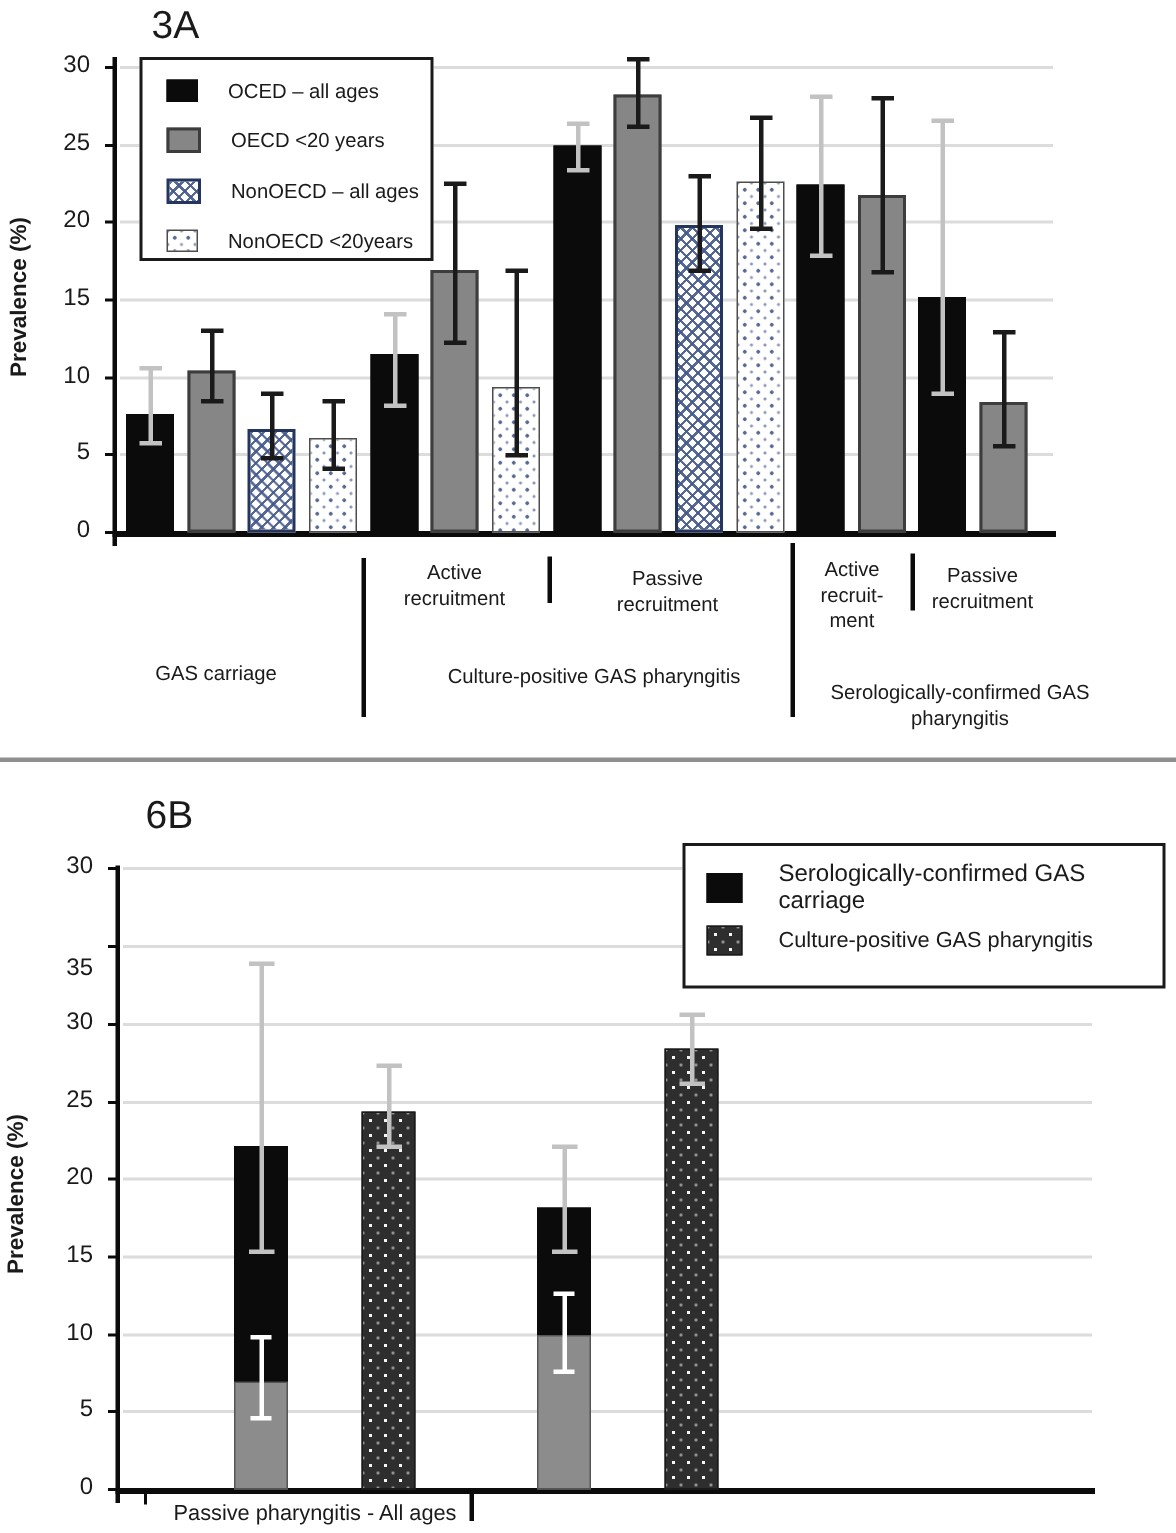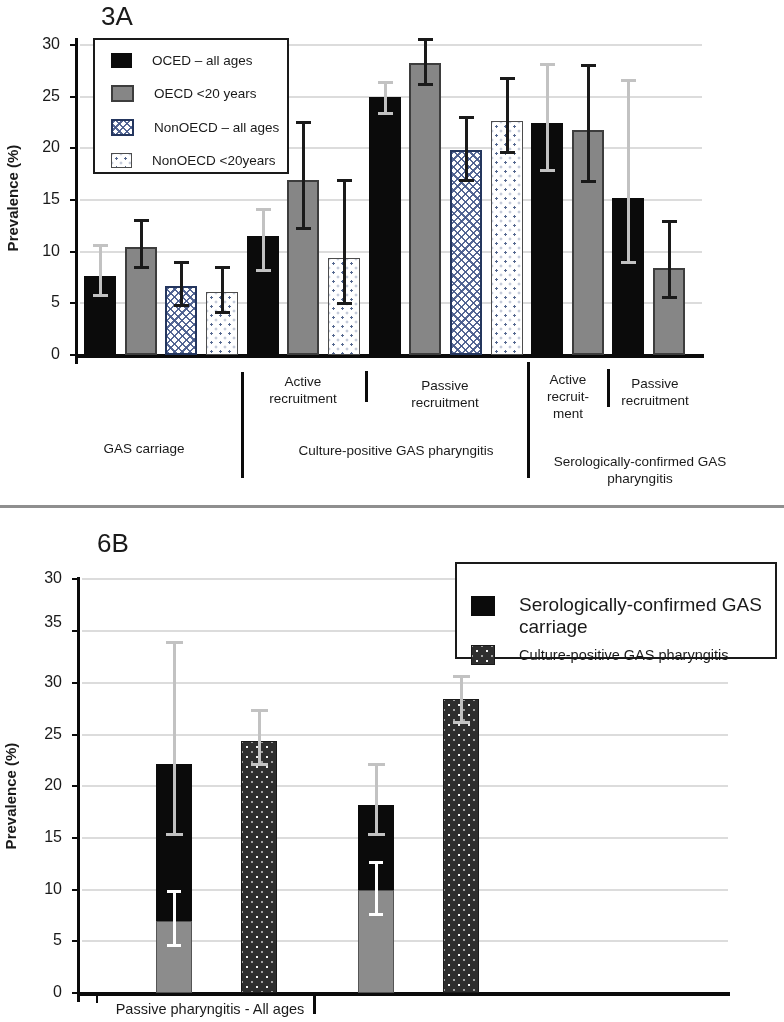--- a/index.html
+++ b/index.html
@@ -191,21 +191,21 @@
       <div class="yticklab" style="left: 22px; top: 359.6px;">10</div>
       <div class="ytick" style="left: 72px; top: 316.9px; width: 8px; height: 2px;"></div>
       <div class="yticklab" style="left: 22px; top: 307.9px;">15</div>
       <div class="ytick" style="left: 72px; top: 265.2px; width: 8px; height: 2px;"></div>
       <div class="yticklab" style="left: 22px; top: 256.2px;">20</div>
       <div class="ytick" style="left: 72px; top: 213.5px; width: 8px; height: 2px;"></div>
       <div class="yticklab" style="left: 22px; top: 204.5px;">25</div>
       <div class="ytick" style="left: 72px; top: 161.8px; width: 8px; height: 2px;"></div>
       <div class="yticklab" style="left: 22px; top: 152.8px;">30</div>
       <div class="ytick" style="left: 72px; top: 110.1px; width: 8px; height: 2px;"></div>
-      <div class="yticklab" style="left: 22px; top: 93px;">35</div>
+      <div class="yticklab" style="left: 22px; top: 117px;">35</div>
       <div class="ytick" style="left: 72px; top: 58.4px; width: 8px; height: 2px;"></div>
       <div class="yticklab" style="left: 22px; top: 49.4px;">30</div>
       <div class="yaxis" style="left: 77px; top: 57px; width: 3px; height: 425px;"></div>
       <div class="yaxis" style="left: 77px; top: 472px; width: 653px; height: 4px;"></div>
       <div class="bar sw-stackgray" style="left: 156px; top: 400.62px; width: 36px; height: 72.38px;"></div>
       <div class="bar sw-black" style="left: 156px; top: 244.486px; width: 36px; height: 156.134px;"></div>
       <div class="err" style="left: 172.5px; top: 122.474px; width: 3px; height: 192.324px; background: rgb(194, 194, 194);"></div>
       <div class="err" style="left: 165.5px; top: 120.974px; width: 17px; height: 3px; background: rgb(194, 194, 194);"></div>
       <div class="err" style="left: 165.5px; top: 313.298px; width: 17px; height: 3px; background: rgb(194, 194, 194);"></div>
       <div class="err" style="left: 172.5px; top: 371.668px; width: 3px; height: 53.768px; background: rgb(255, 255, 255);"></div>
@@ -225,21 +225,21 @@
       <div class="err" style="left: 369px; top: 392.916px; width: 14px; height: 3px; background: rgb(255, 255, 255);"></div>
       <div class="bar sw-darkdotted" style="left: 443px; top: 179.344px; width: 36px; height: 293.656px;"></div>
       <div class="err" style="left: 459.5px; top: 156.596px; width: 3px; height: 45.496px; background: rgb(194, 194, 194);"></div>
       <div class="err" style="left: 452.5px; top: 155.096px; width: 17px; height: 3px; background: rgb(194, 194, 194);"></div>
       <div class="err" style="left: 452.5px; top: 200.592px; width: 17px; height: 3px; background: rgb(194, 194, 194);"></div>
     </div>
 
   <div class="legend" style="left:455px;top:562px;width:322px;height:97px;padding:10px 0 0 14px;">
     <div class="lg-row" style="margin-bottom:7px;">
       <span class="lg-sw sw-black" style="width:22px;height:18px;"></span>
-      <span style="margin-left:24px;font-size:19px;margin-top:20px;">Serologically-confirmed GAS carriage</span>
+      <span style="margin-left:24px;font-size:16px;">Serologically-confirmed GAS carriage</span>
     </div>
     <div class="lg-row">
       <span class="lg-sw sw-darkdotted" style="width:22px;height:18px;"></span>
       <span style="margin-left:24px;font-size:14.5px;">Culture-positive GAS pharyngitis</span>
     </div>
   </div>
 
   <div class="divline" style="left:313px;top:993px;width:3px;height:21px;"></div>
   <div class="divline" style="left:96px;top:993px;width:2px;height:10px;"></div>
   <div class="annot" style="left:85px;top:1000px;width:250px;font-size:14.5px;">Passive pharyngitis - All ages</div>

